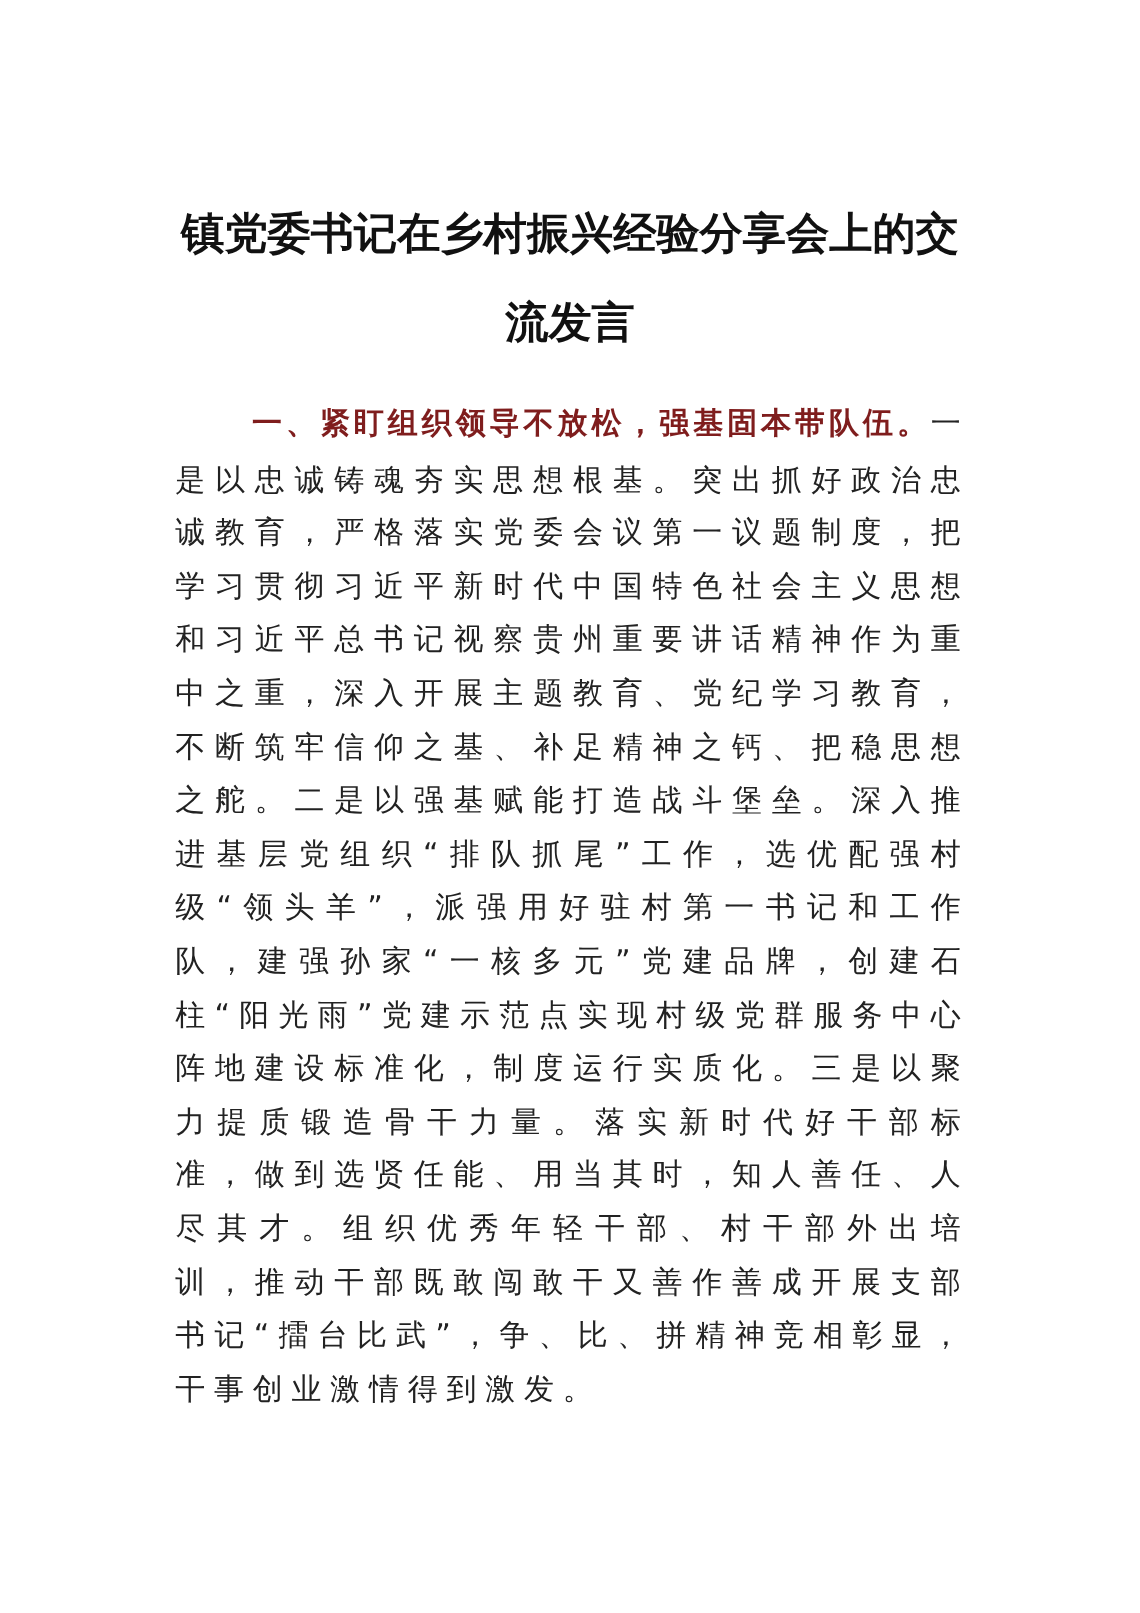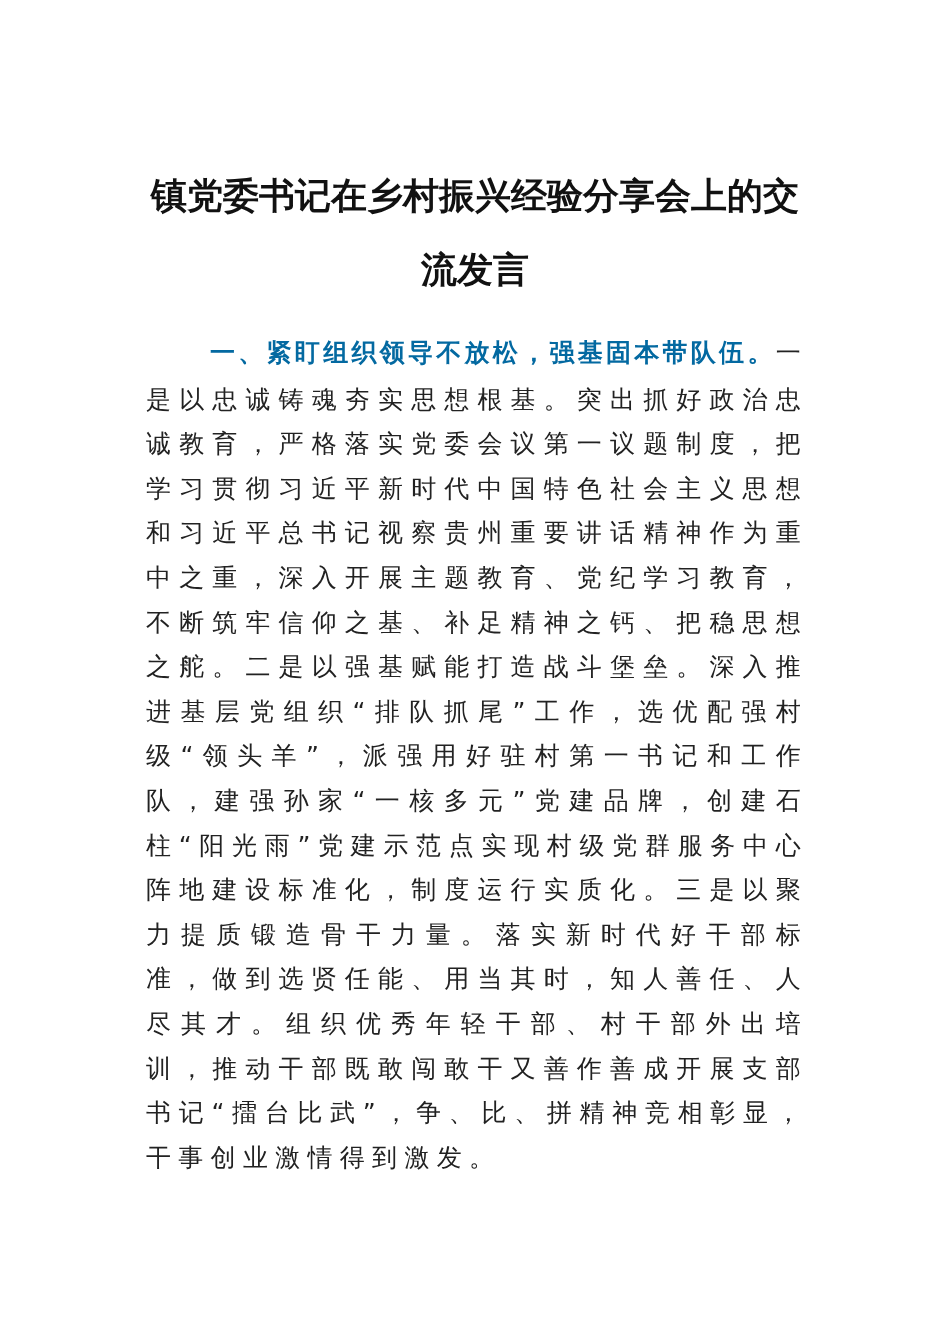--- a/index.html
+++ b/index.html
@@ -13,21 +13,21 @@
     color: #111; letter-spacing: 0px;
   }
   .body {
     position: absolute; left: 146px; width: 662px; top: 331px;
     font-family: "DejaVu Sans", "Liberation Sans", sans-serif;
     font-size: 25px; line-height: 44.6px; color: #222;
     text-align: justify; letter-spacing: 7.3px;
   }
   .body p { margin: 0; text-indent: 64px; }
   .body p + p { margin-top: 3px; }
-  .heading { font-weight: bold; color: #0369a1; letter-spacing: 2px; font-family: Liberation Mono, monospace; }
+  .heading { font-weight: bold; color: #7f1d1d; letter-spacing: 2px; font-family: Liberation Mono, monospace; }
 </style>
 </head>
 <body>
 
 <div class="page">
   <div class="title">镇党委书记在乡村振兴经验分享会上的交流发言</div>
 
   <div class="body">
     <p><span class="heading">一、紧盯组织领导不放松，强基固本带队伍。</span><span>一是以忠诚铸魂夯实思想根基。突出抓好政治忠诚教育，严格落实党委会议第一议题制度，把学习贯彻习近平新时代中国特色社会主义思想和习近平总书记视察贵州重要讲话精神作为重中之重，深入开展主题教育、党纪学习教育，不断筑牢信仰之基、补足精神之钙、把稳思想之舵。二是以强基赋能打造战斗堡垒。深入推进基层党组织“排队抓尾”工作，选优配强村级“领头羊”，派强用好驻村第一书记和工作队，建强孙家“一核多元”党建品牌，创建石柱“阳光雨”党建示范点实现村级党群服务中心阵地建设标准化，制度运行实质化。三是以聚力提质锻造骨干力量。落实新时代好干部标准，做到选贤任能、用当其时，知人善任、人尽其才。组织优秀年轻干部、村干部外出培训，推动干部既敢闯敢干又善作善成开展支部书记“擂台比武”，争、比、拼精神竞相彰显，干事创业激情得到激发。</span></p>
   </div>

